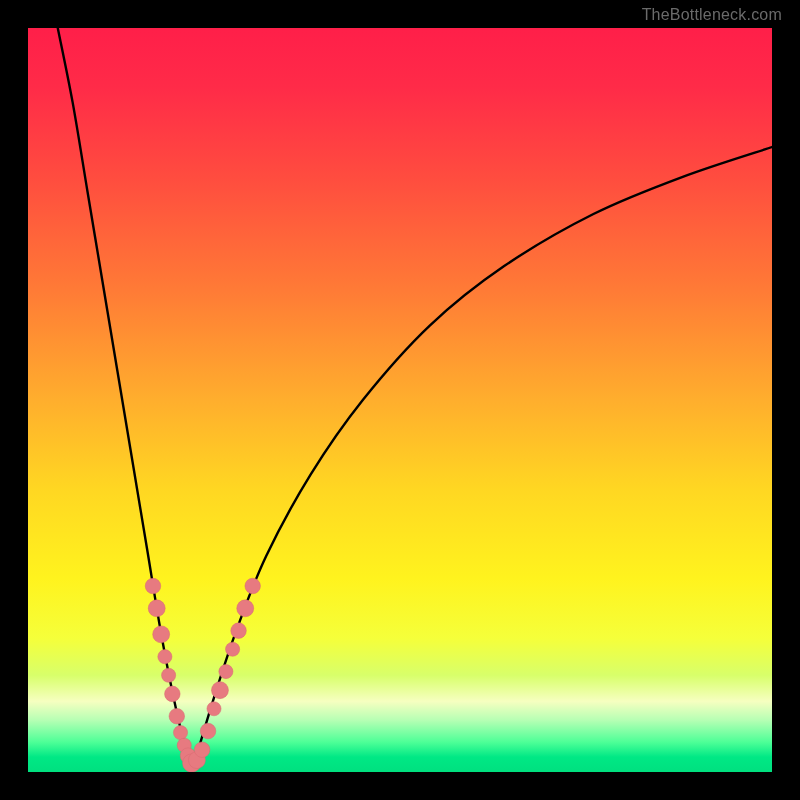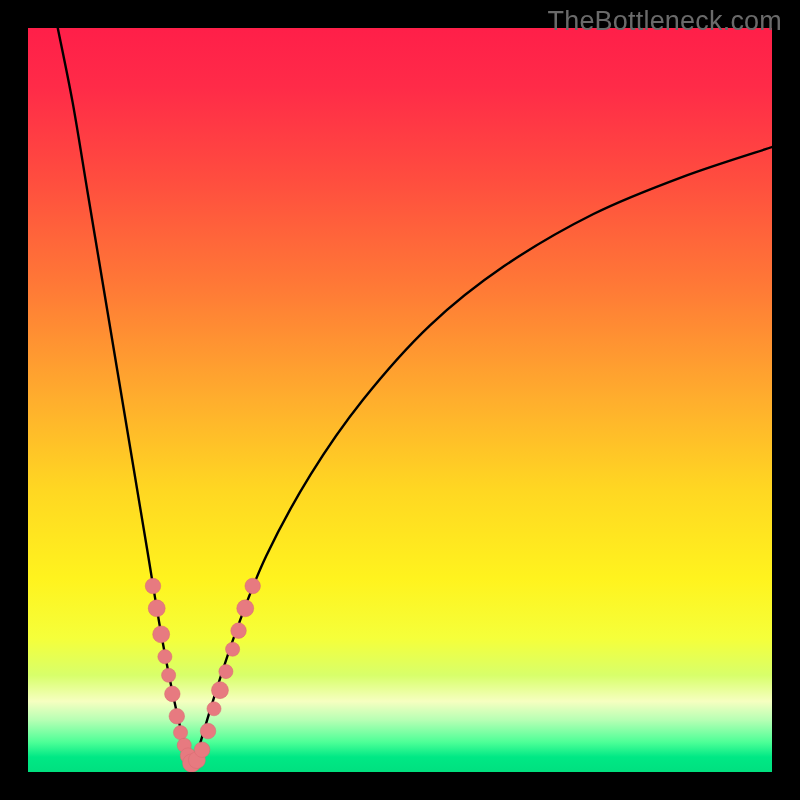--- a/index.html
+++ b/index.html
@@ -21,21 +21,21 @@
   }
   .gradient {
     position: absolute;
     inset: 0;
   }
   .watermark {
     position: absolute;
     top: 6px;
     right: 18px;
     color: #6a6a6a;
-    font-size: 27px;
+    font-size: 16px;
     font-weight: 500;
     letter-spacing: 0.2px;
     z-index: 10;
   }
   svg {
     position: absolute;
     inset: 0;
     width: 100%;
     height: 100%;
   }

